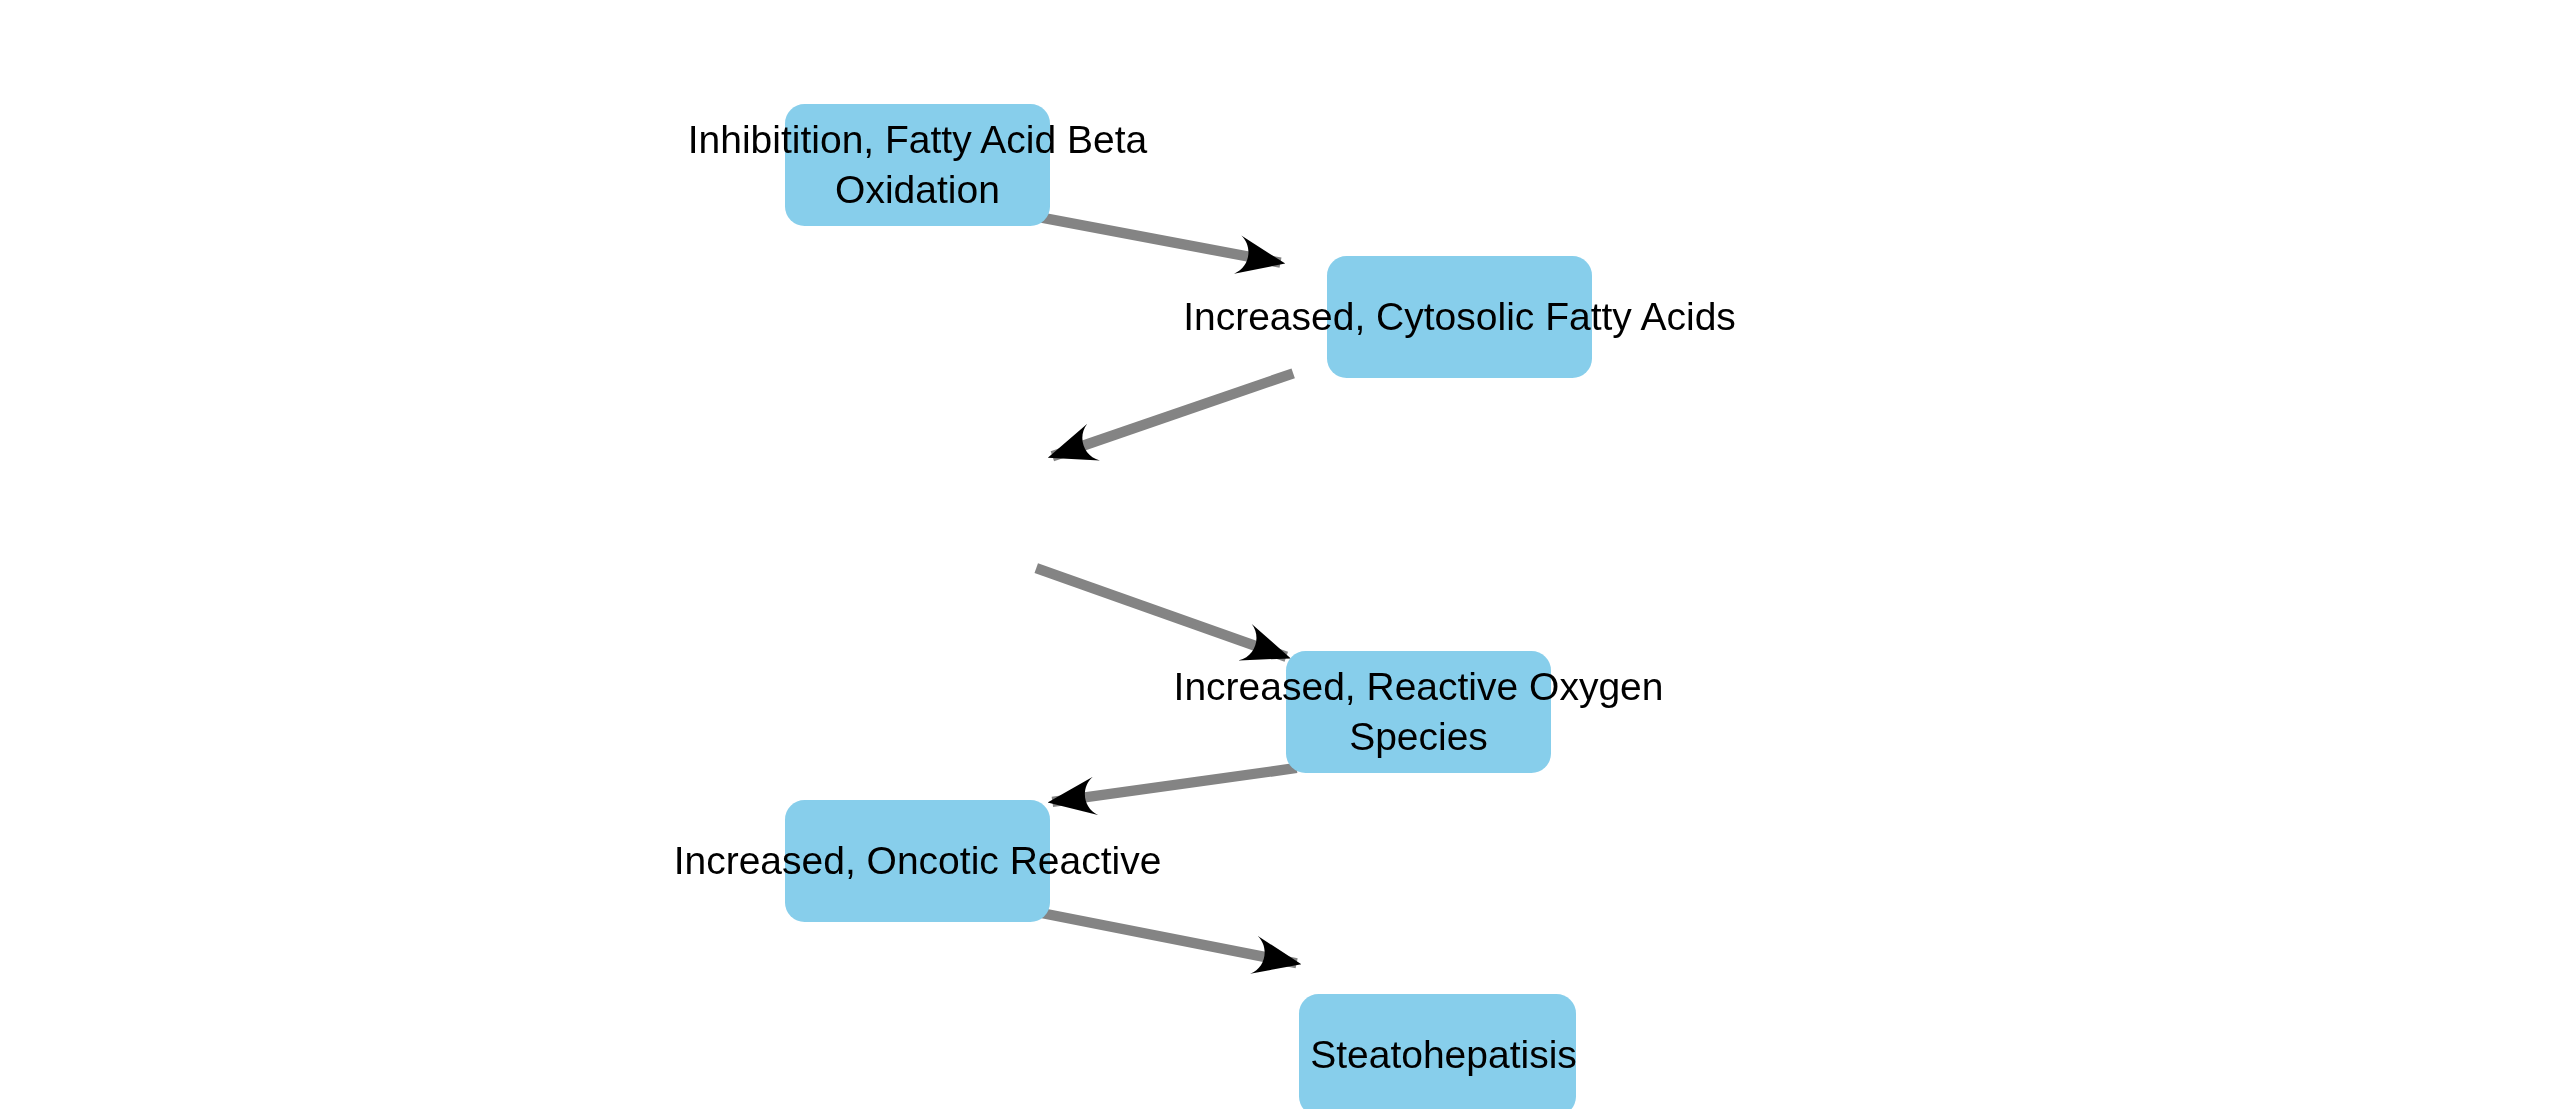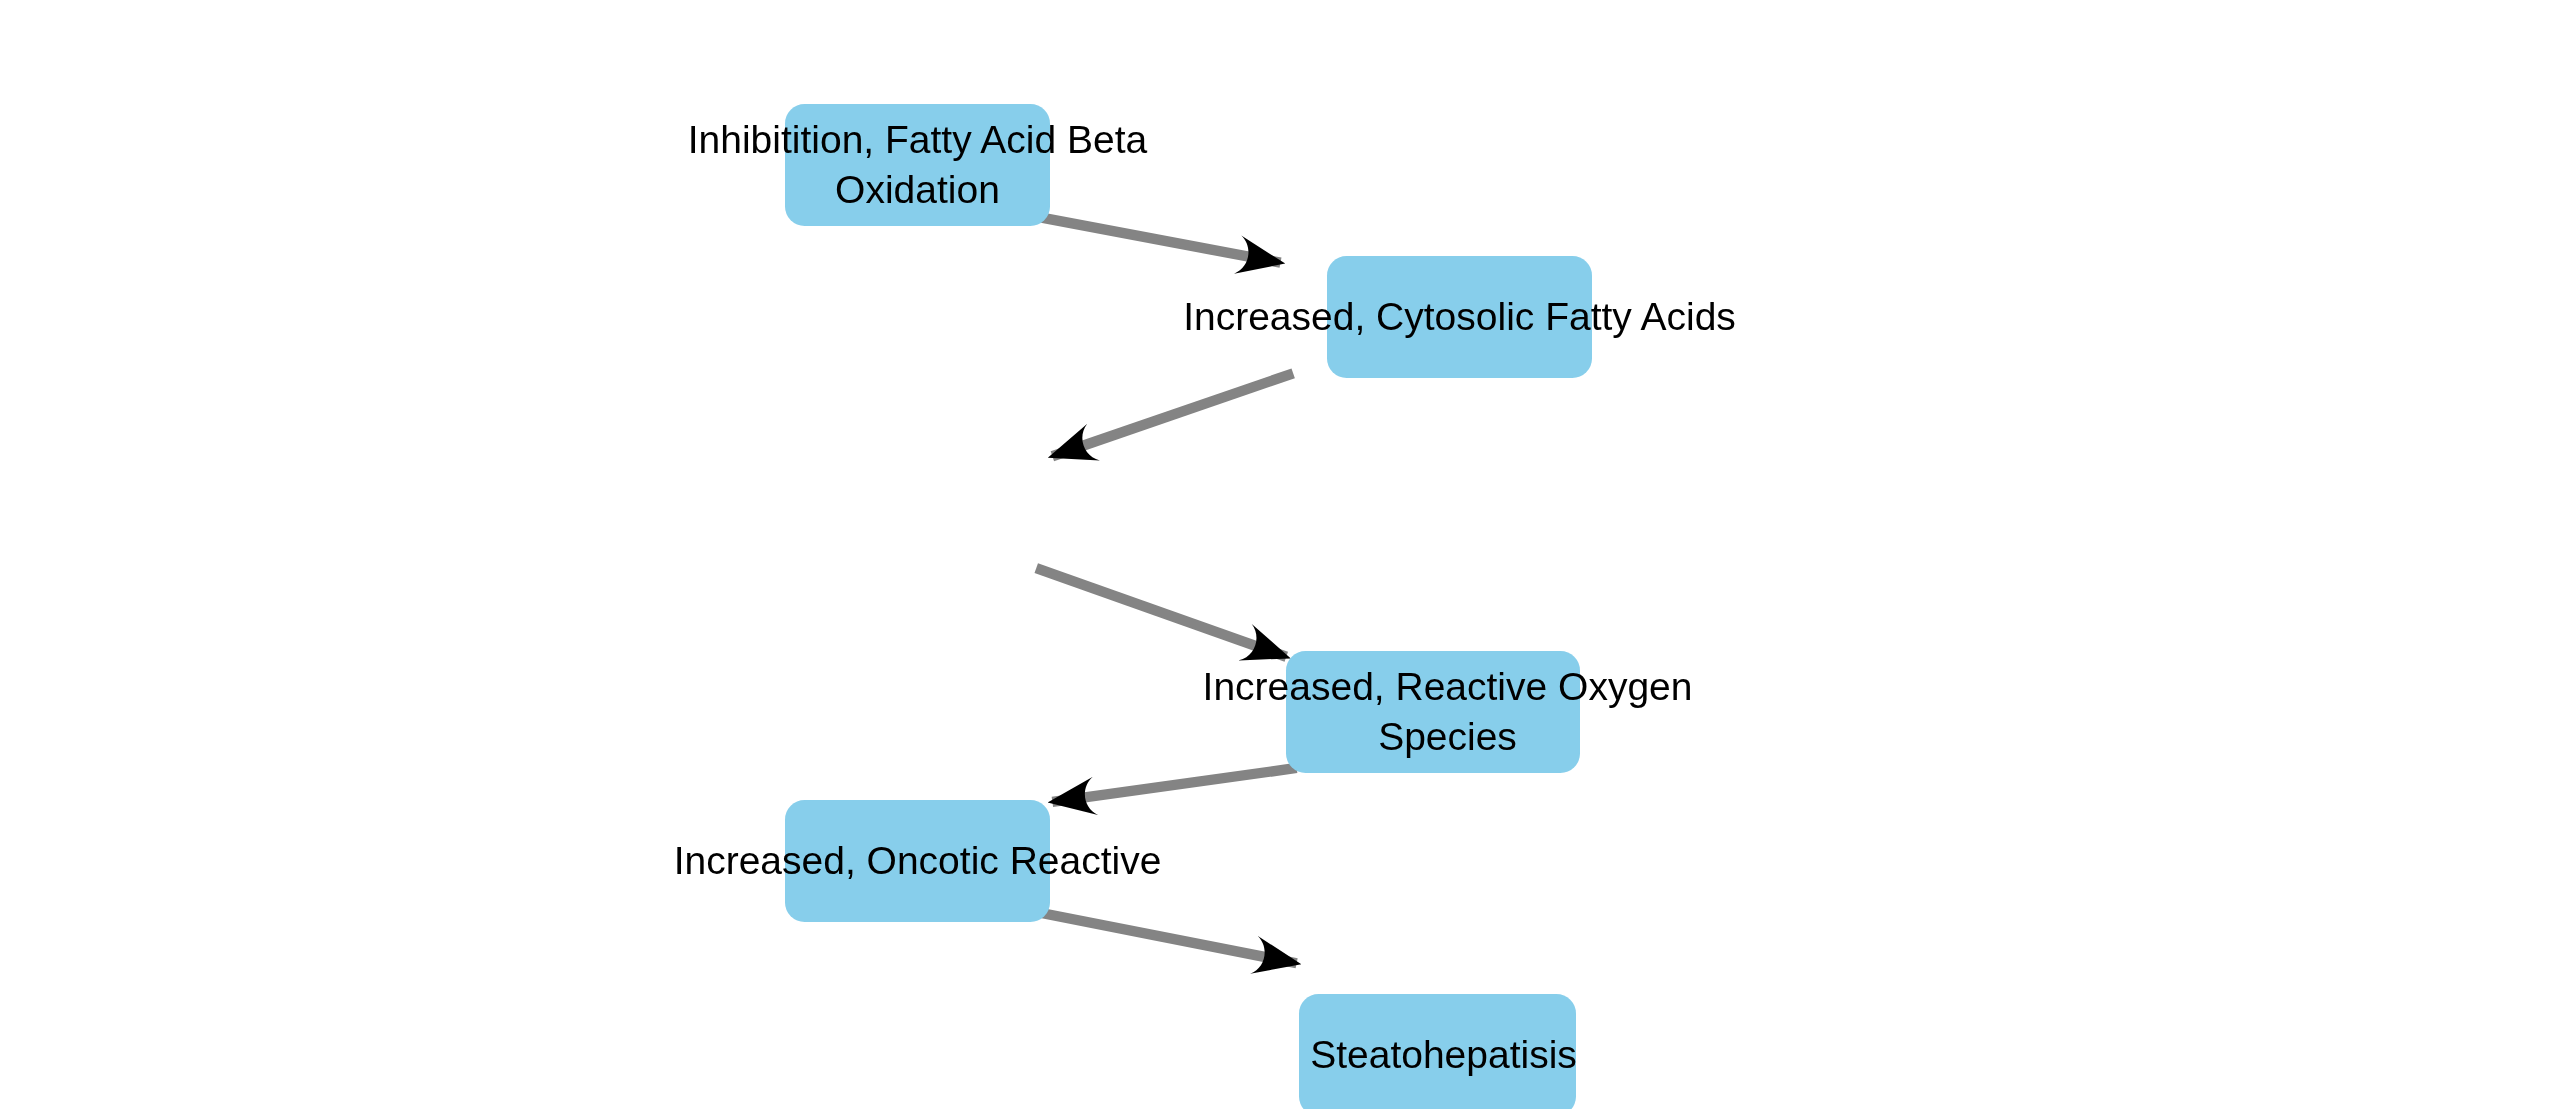--- a/index.html
+++ b/index.html
@@ -38,21 +38,21 @@
     white-space: pre;
     text-align: center;
     color: #000000;
     font-size: 39px;
     line-height: 1.28;
     font-weight: 400;
   }
   .n1 { left: 785px; top: 104px;  }
   .n2 { left: 1283px; top: 256px; margin-left: 44px;  }
   .n3 { left: 785px; top: 458px;  }
-  .n4 { left: 1286px; top: 651px; padding-left: 29px; }
+  .n4 { left: 1286px; top: 651px; }
   .n5 { left: 785px; top: 800px; }
   .n6 { left: 1299px; top: 994px; padding-left: 12px; }
 </style>
 </head>
 <body>
 
 <div class="canvas">
 
   <svg class="edges-layer" viewBox="0 0 4470 1925" xmlns="http://www.w3.org/2000/svg" aria-hidden="true">
     <defs>

